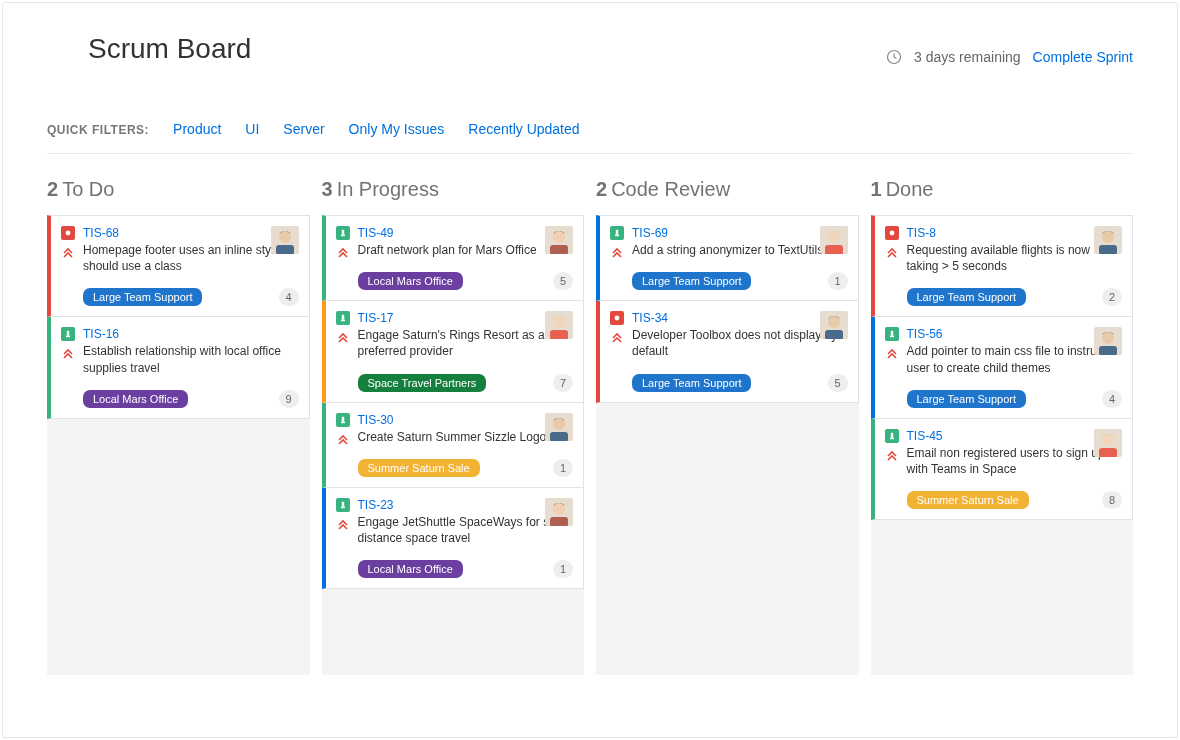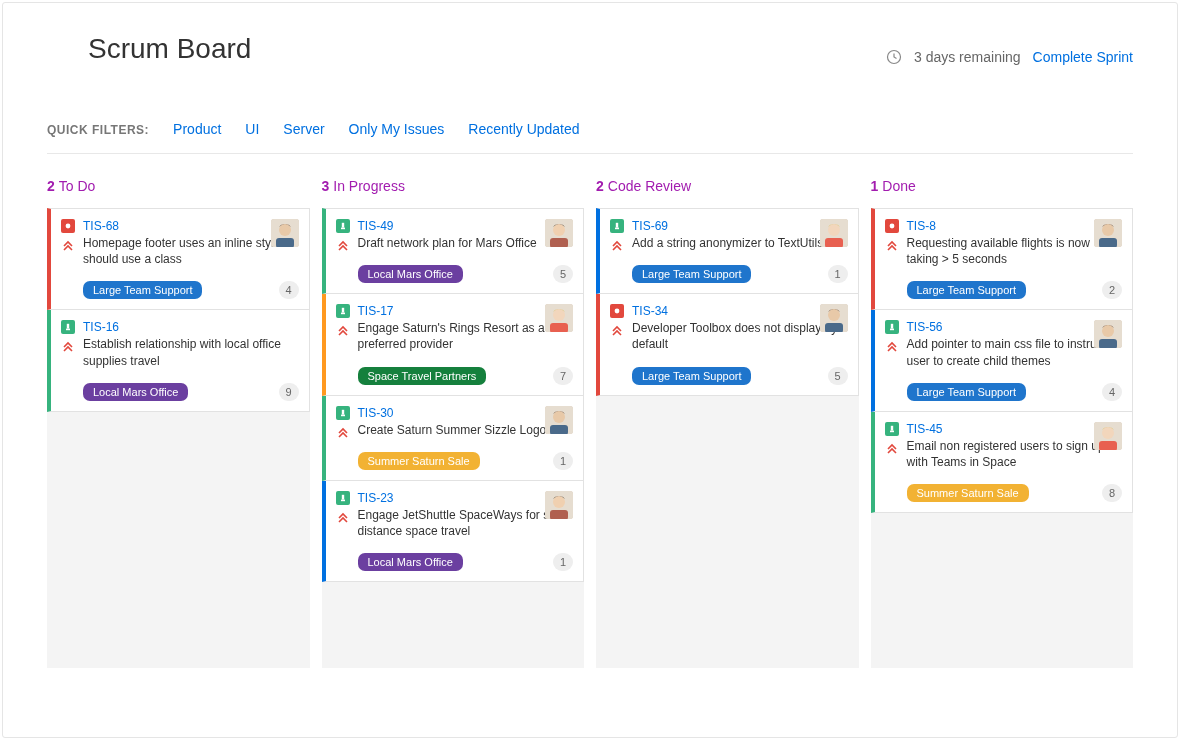--- a/index.html
+++ b/index.html
@@ -9,21 +9,21 @@
   .title { font-size: 28px; font-weight: 400; color: #333; margin-left: 41px; }
   .header-right { display: flex; align-items: center; gap: 12px; font-size: 14px; }
   .clock-icon { width: 16px; height: 16px; }
   .remaining { color: #666; }
   .complete-link { color: #0070E0; cursor: pointer; }
   .filters-row { display: flex; align-items: flex-end; gap: 24px; padding-bottom: 16px; border-bottom: 1px solid #e8e8e8; margin-bottom: 24px; }
   .filters-label { font-size: 12px; letter-spacing: 0.5px; color: #777; font-weight: 600; }
   .filter-item { font-size: 14px; color: #0070E0; cursor: pointer; }
   .board { display: flex; gap: 12px; }
   .col { flex: 1; min-width: 0; }
-  .col-header { font-size: 14px; color: #a21caf; margin-bottom: 14px; }
+  .col-header { font-size: 20px; color: #737373; margin-bottom: 14px; }
   .col-count { font-weight: 700; margin-right: 4px; }
   .col-body { background: #f4f4f4; min-height: 460px; }
   .card { background: #fff; border: 1px solid #e2e2e2; border-left: 4px solid #ccc; padding: 10px 10px 10px 10px; position: relative; }
   .card + .card { border-top: none; }
   .card-top { display: flex; gap: 8px; position: relative; }
   .card-icons { display: flex; flex-direction: column; align-items: center; gap: 4px; width: 14px; }
   .type-icon { width: 14px; height: 14px; border-radius: 2px; display: flex; align-items: center; justify-content: center; }
   .type-bug { background: #E2483D; }
   .type-story { background: #36B37E; }
   .type-icon svg { width: 8px; height: 8px; }

